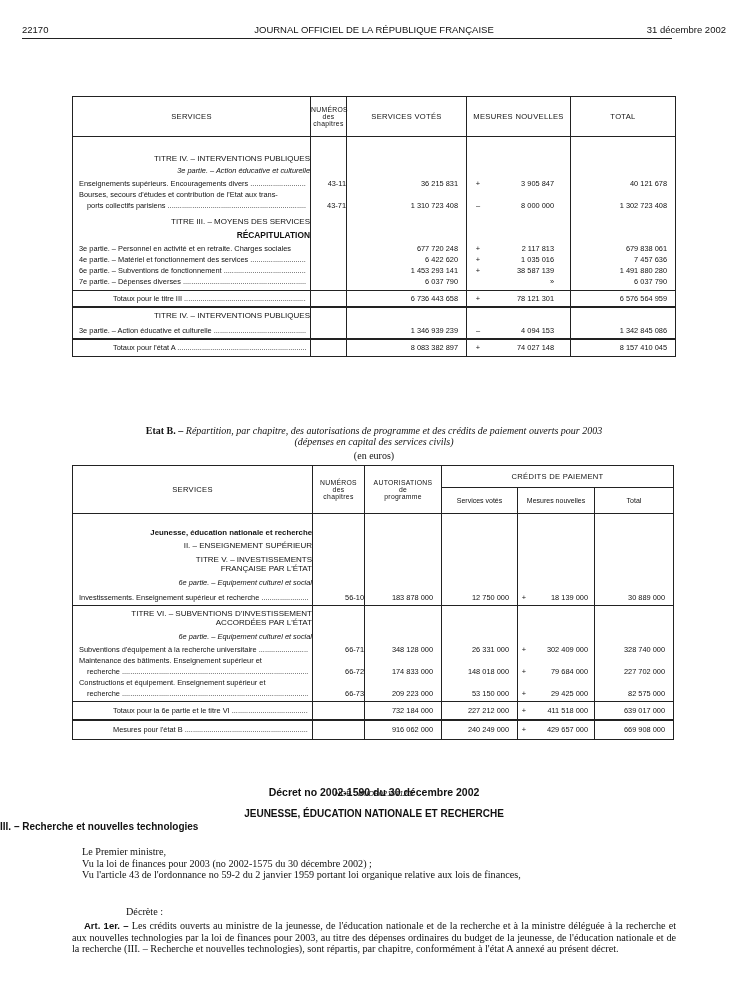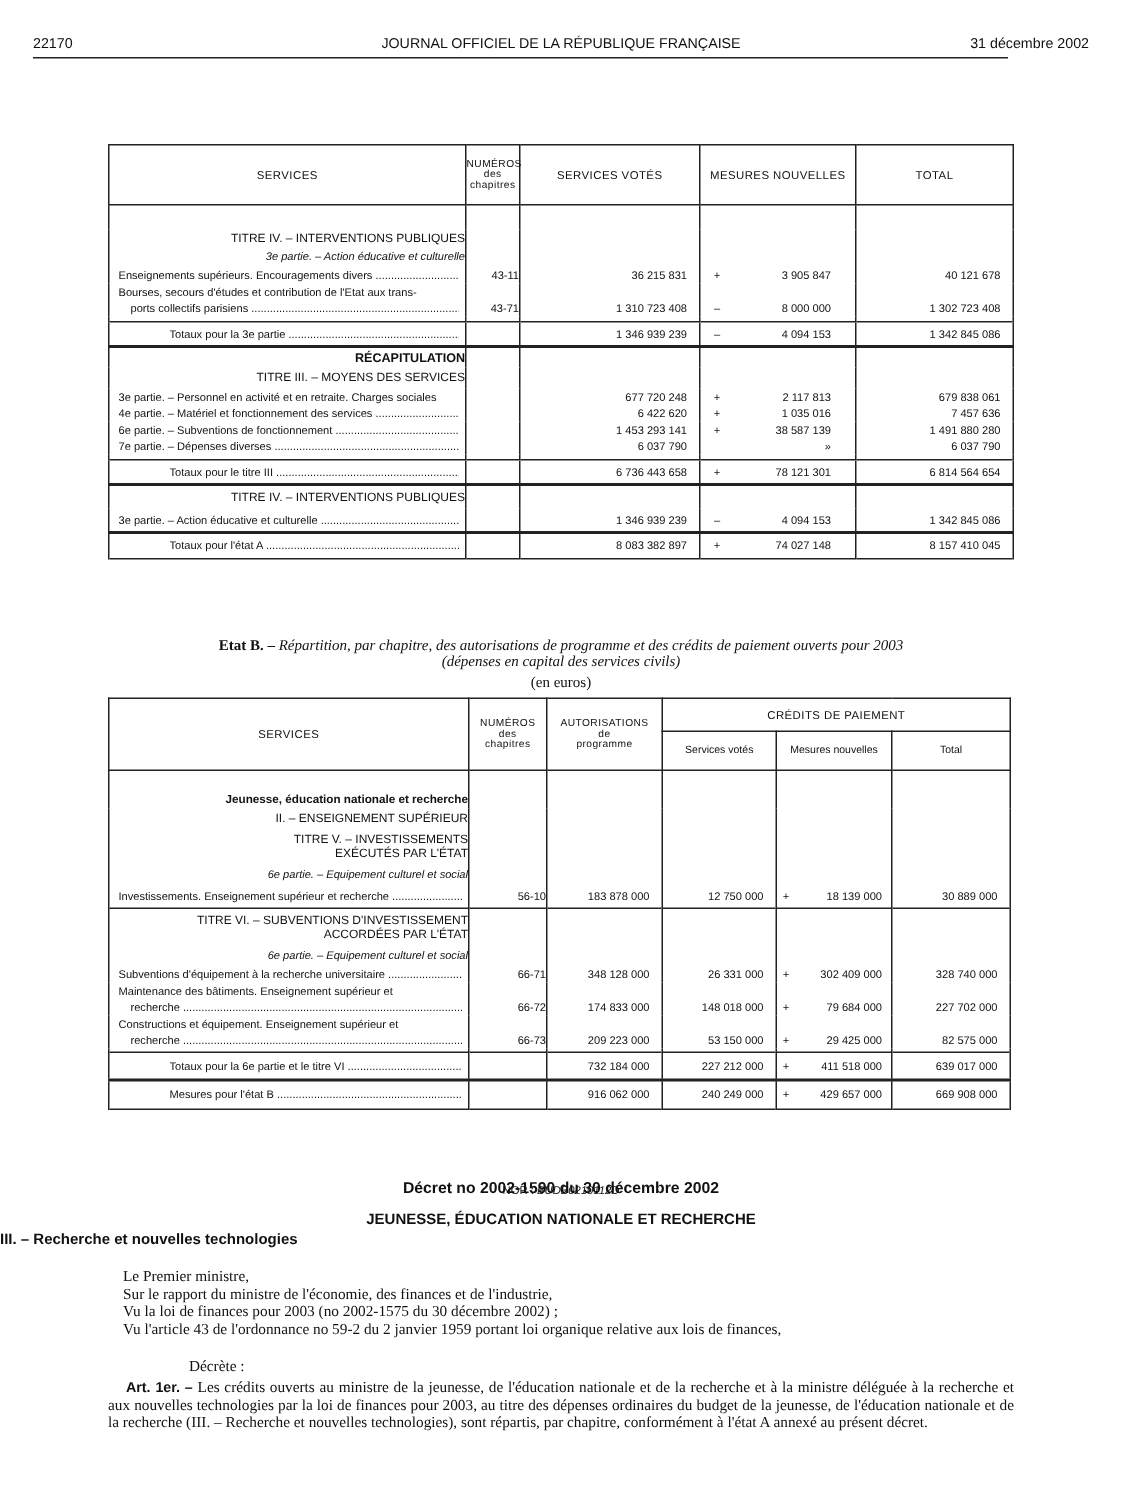--- a/index.html
+++ b/index.html
@@ -103,41 +103,29 @@
         </td>
     <td class="vline num">1 302 723 408</td>
   </tr>
   <tr style="height:4px">
         <td class="vline"></td>
         <td class="vline"></td>
         <td class="vline"></td>
         <td class="vline"></td>
         <td class="vline"></td>
       </tr>
-  <tr class="row" style="height:16px; border-top:1px solid #222; border-bottom:2px double #222;">
-    <td class="vline desc" style="padding-left:40px !important">
-          <span class="lab dots">Totaux pour la 3e partie</span>
-        </td>
-    <td class="vline"></td>
-    <td class="vline num">1 346 939 239</td>
-    <td class="vline">
-          <span class="sign">–</span>
-          <div class="mv">4 094 153</div>
-        </td>
-    <td class="vline num">1 342 845 086</td>
-  </tr>
+  <tr class="row" style="height:14px">
+        <td class="vline c" style="font-size:8px">TITRE III. – MOYENS DES SERVICES</td>
+        <td class="vline"></td>
+        <td class="vline"></td>
+        <td class="vline"></td>
+        <td class="vline"></td>
+      </tr>
   <tr class="row" style="height:14px">
         <td class="vline c b" style="font-size:8.4px">RÉCAPITULATION</td>
-        <td class="vline"></td>
-        <td class="vline"></td>
-        <td class="vline"></td>
-        <td class="vline"></td>
-      </tr>
-  <tr class="row" style="height:14px">
-        <td class="vline c" style="font-size:8px">TITRE III. – MOYENS DES SERVICES</td>
         <td class="vline"></td>
         <td class="vline"></td>
         <td class="vline"></td>
         <td class="vline"></td>
       </tr>
   <tr class="row" style="height:9px">
         <td class="vline desc">
           <span class="lab">3e partie. – Personnel en activité et en retraite. Charges sociales</span>
         </td>
         <td class="vline"></td>
@@ -194,21 +182,21 @@
   <tr class="row" style="height:16px; border-top:1px solid #222; border-bottom:2px double #222;">
     <td class="vline desc" style="padding-left:40px !important">
           <span class="lab dots">Totaux pour le titre III</span>
         </td>
     <td class="vline"></td>
     <td class="vline num">6 736 443 658</td>
     <td class="vline">
           <span class="sign">+</span>
           <div class="mv">78 121 301</div>
         </td>
-    <td class="vline num">6 814 564 654</td>
+    <td class="vline num">6 576 564 959</td>
   </tr>
   <tr class="row" style="height:16px">
         <td class="vline c" style="font-size:8px">TITRE IV. – INTERVENTIONS PUBLIQUES</td>
         <td class="vline"></td>
         <td class="vline"></td>
         <td class="vline"></td>
         <td class="vline"></td>
       </tr>
   <tr class="row" style="height:16px">
     <td class="vline desc">
@@ -283,21 +271,21 @@
       </tr>
   <tr class="row" style="height:13px">
         <td class="vline c" style="font-size:8px">II. – ENSEIGNEMENT SUPÉRIEUR</td>
         <td class="vline"></td>
         <td class="vline"></td>
         <td class="vline"></td>
         <td class="vline"></td>
         <td class="vline"></td>
       </tr>
   <tr style="height:24px">
-        <td class="vline c" style="font-size:8px; line-height:9px"><span>TITRE V. – INVESTISSEMENTS</span><br><span>EXÉCUTÉS PAR L'ÉTAT</span></td>
+        <td class="vline c" style="font-size:8px; line-height:9px"><span>TITRE V. – INVESTISSEMENTS</span><br><span>FRANÇAISE PAR L'ÉTAT</span></td>
         <td class="vline"></td>
         <td class="vline"></td>
         <td class="vline"></td>
         <td class="vline"></td>
         <td class="vline"></td>
       </tr>
   <tr class="row" style="height:14px">
         <td class="vline c it">6e partie. – Equipement culturel et social</td>
         <td class="vline"></td>
         <td class="vline"></td>
@@ -428,21 +416,20 @@
 
 <div class="abs b" style="left:0; width:748px; text-align:center; top:774px; font-size:10.5px;margin-top:12px;">Décret no 2002-1590 du 30 décembre 2002</div>
 <div class="abs" style="left:0; width:748px; text-align:center; top:789px; font-size:7.5px;">
   <span>NOR :</span> <span class="it">BUDB0210112D</span>
 </div>
 <div class="abs b" style="left:0; width:748px; text-align:center; top:808px; font-size:10px;">JEUNESSE, ÉDUCATION NATIONALE ET RECHERCHE</div>
 <div class="abs b" style="left:0; width:596px; text-align:left; top:821px; font-size:10px;">III. – Recherche et nouvelles technologies</div>
 
 <div class="abs serif" style="left:82px; top:846px; width:600px;">
   <div>Le Premier ministre,</div>
-  <div>Sur le rapport du ministre de l'économie, des finances et de l'industrie,</div>
   <div>Vu la loi de finances pour 2003 (no 2002-1575 du 30 décembre 2002) ;</div>
   <div>Vu l'article 43 de l'ordonnance no 59-2 du 2 janvier 1959 portant loi organique relative aux lois de finances,</div>
 </div>
 <div class="abs serif" style="left:126px; top:906px;">Décrète :</div>
 <div class="abs serif" style="left:72px; top:920px; width:604px; text-align:justify; text-indent:12px;">
   <span class="b" style="font-family:'Liberation Sans', sans-serif; font-size:9.5px;">Art. 1er. –</span>
   <span>Les crédits ouverts au ministre de la jeunesse, de l'éducation nationale et de la recherche et à la ministre déléguée à la recherche et aux nouvelles technologies par la loi de finances pour 2003, au titre des dépenses ordinaires du budget de la jeunesse, de l'éducation nationale et de la recherche (III. – Recherche et nouvelles technologies), sont répartis, par chapitre, conformément à l'état A annexé au présent décret.</span>
 </div>
 
 </body></html>

